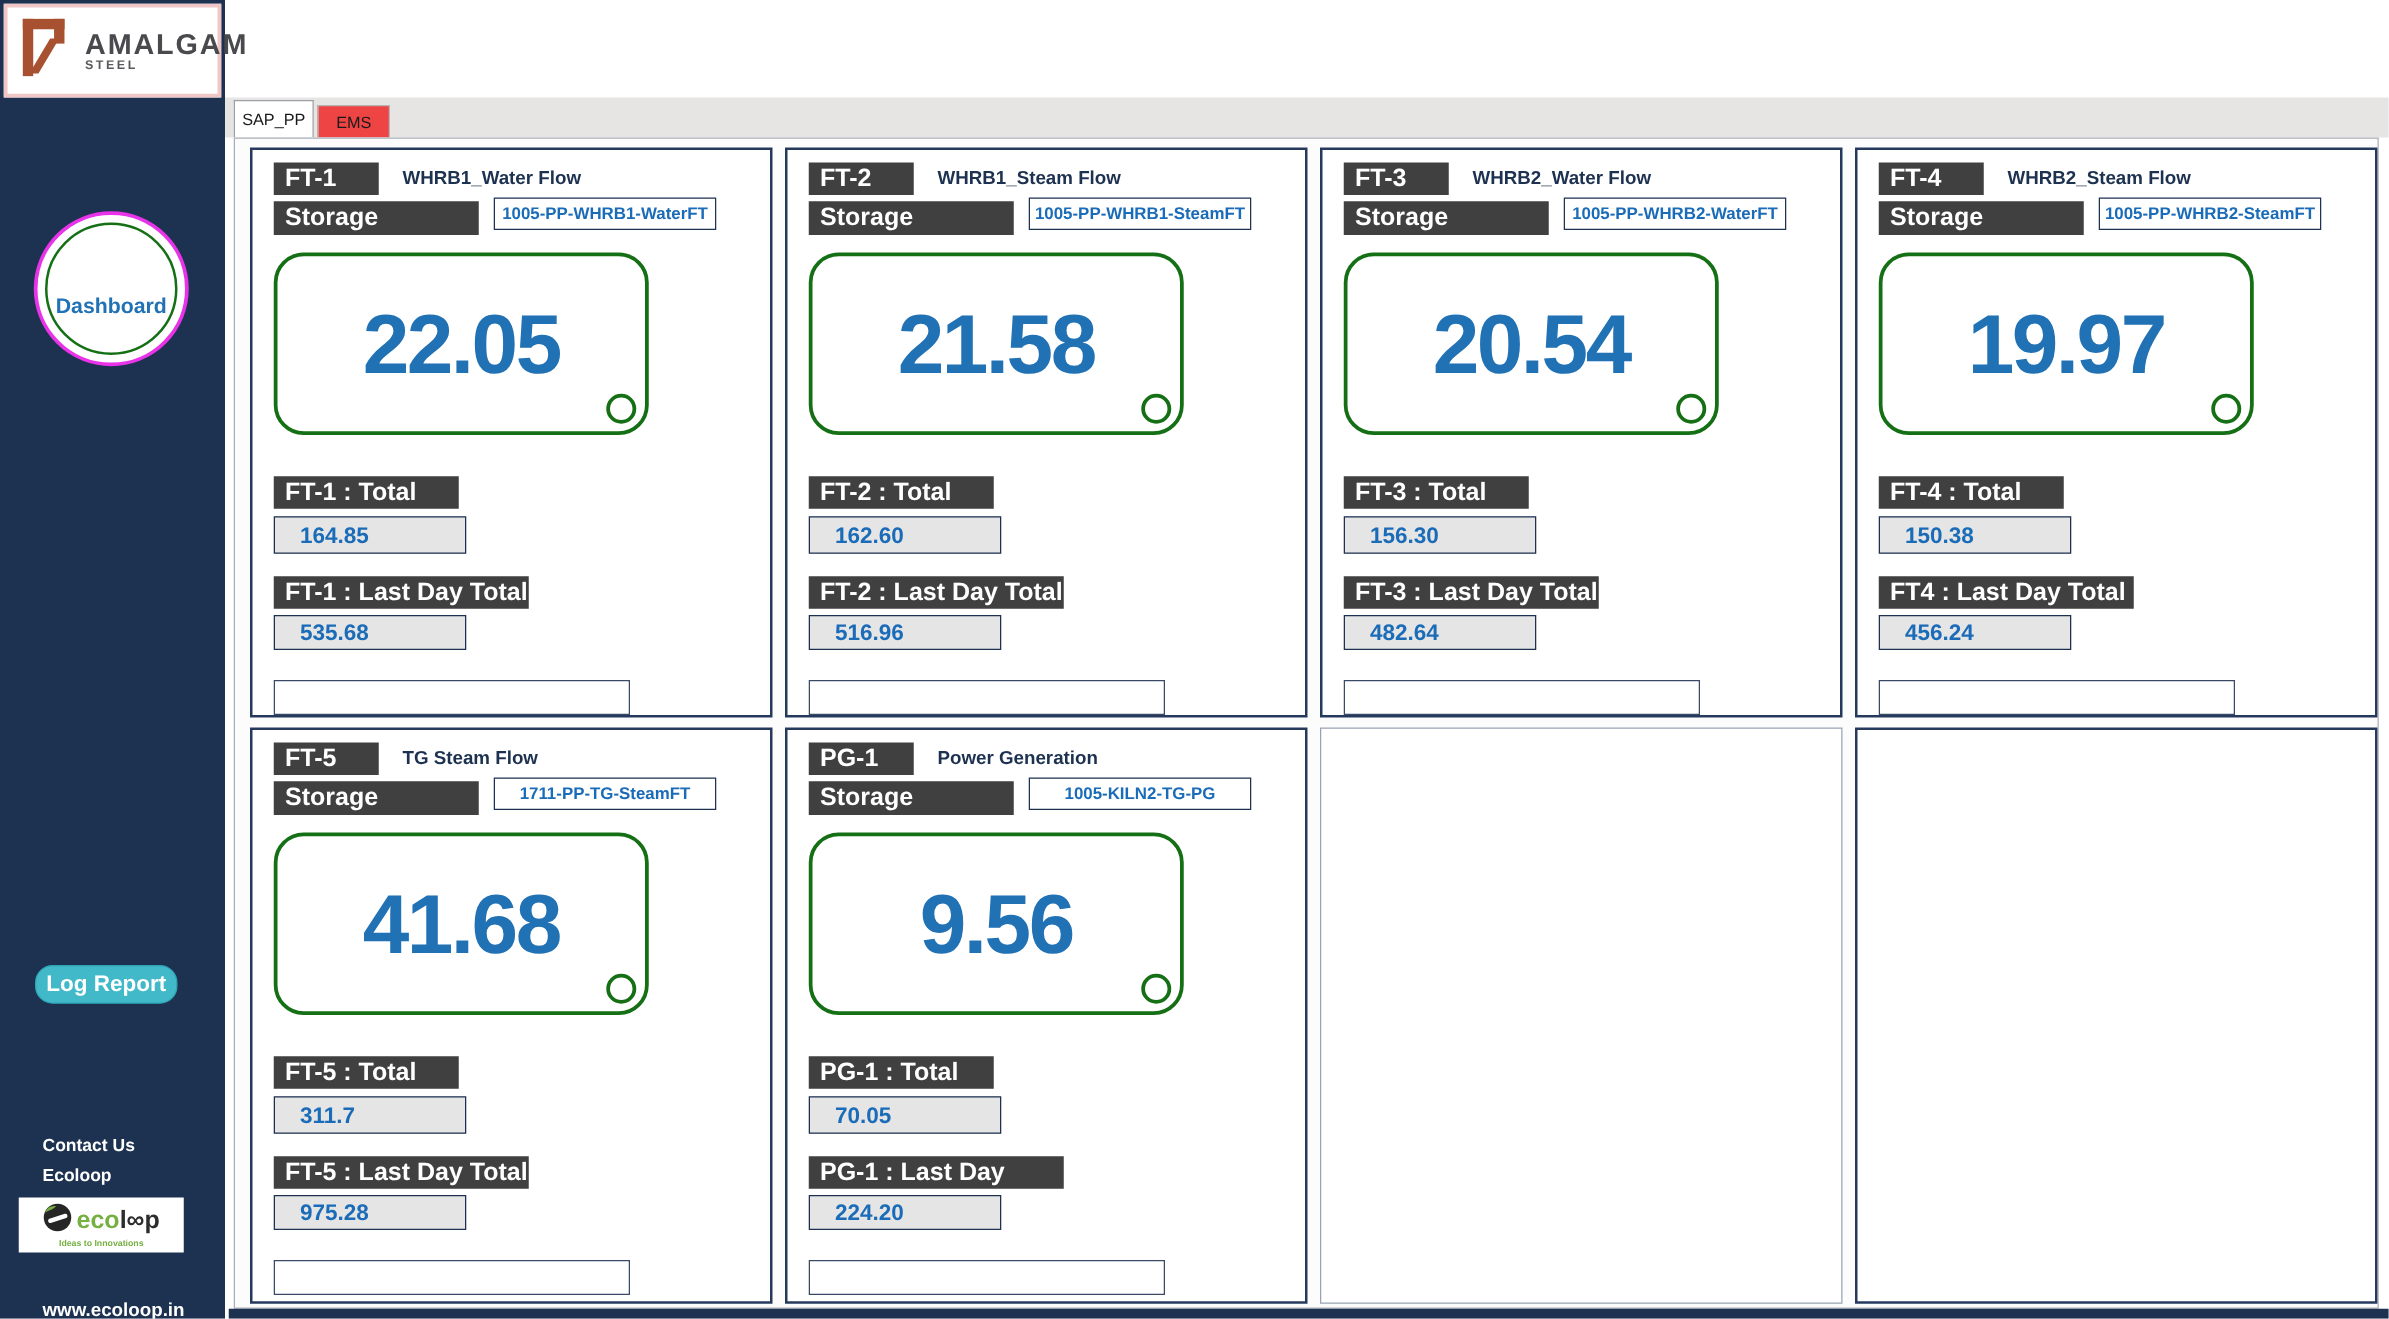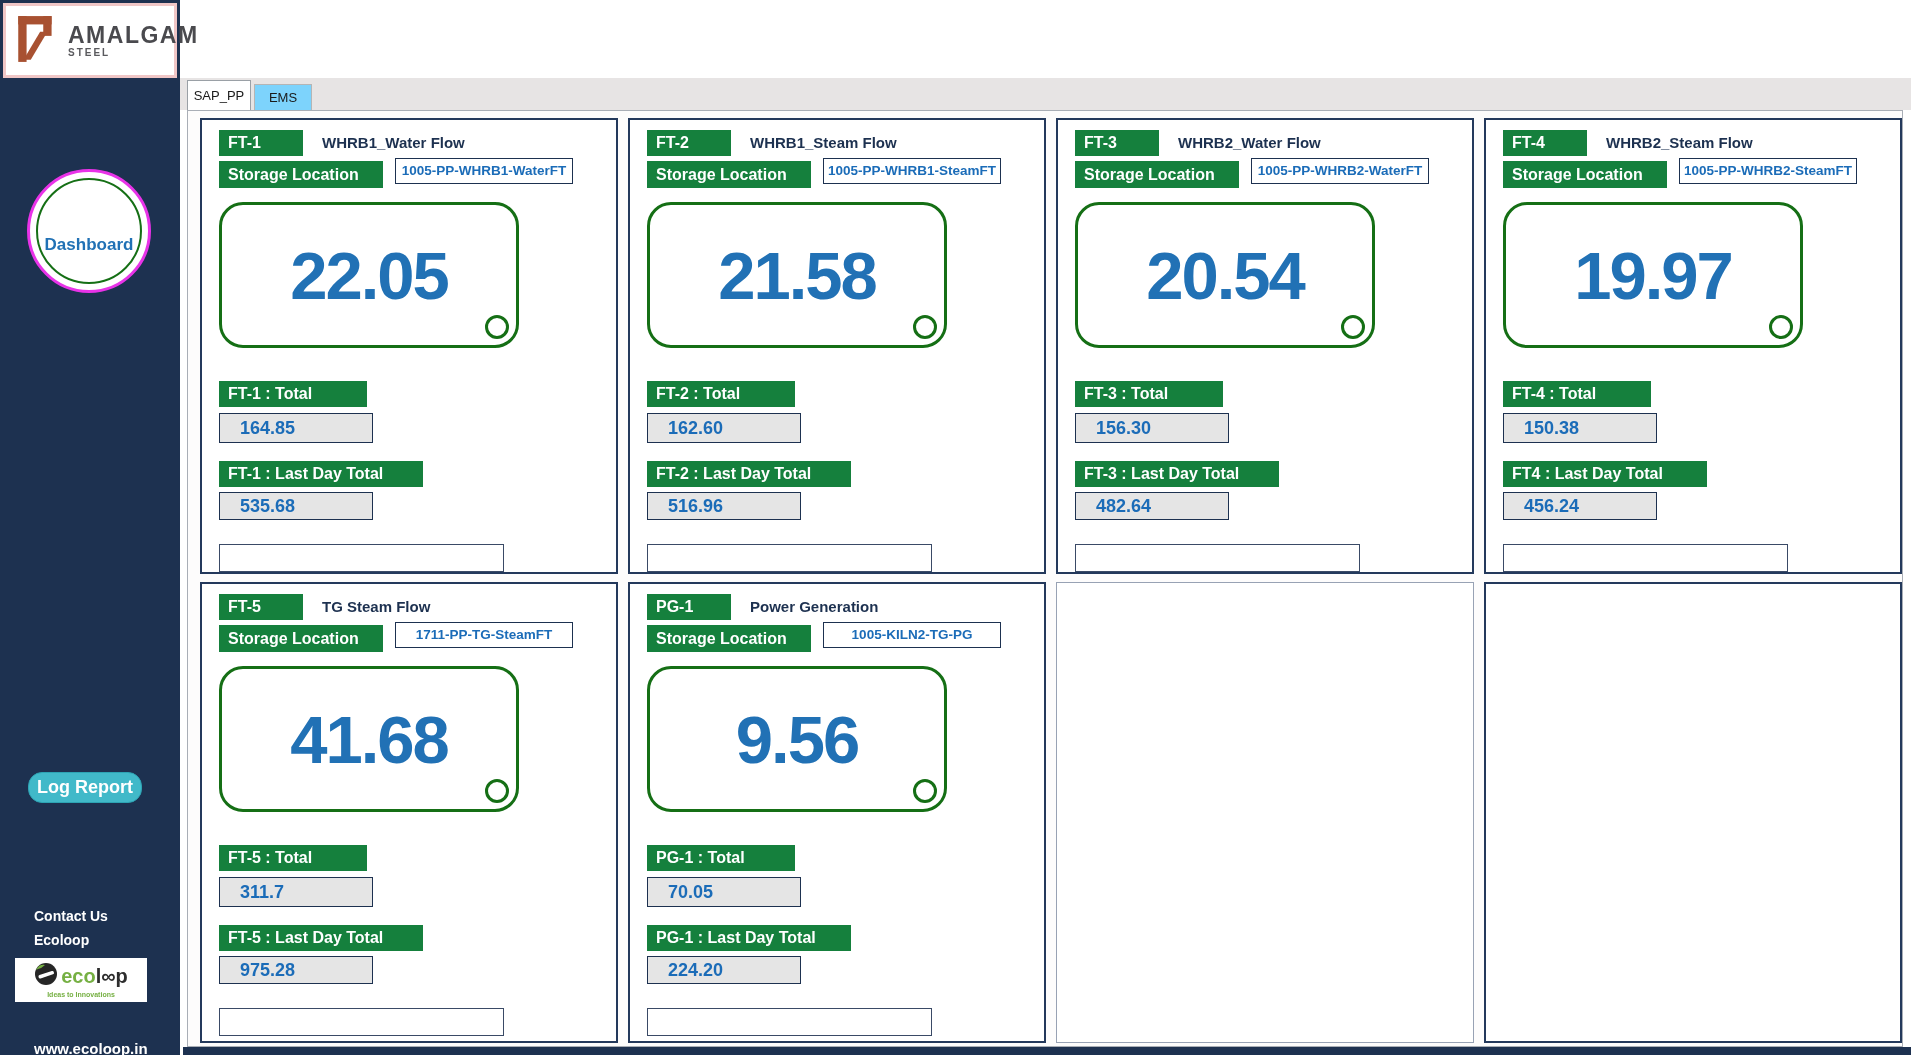--- a/index.html
+++ b/index.html
@@ -39,35 +39,35 @@
   .eco-word .g { color:#76b043; }
   .eco-word .d { color:#2d2d2d; }
   .eco-tag { font-size:7px; color:#76b043; font-weight:bold; margin-top:1px; }
   .website { top:1040px; font-size:15px; }
 
   
   .tabstrip { position:absolute; left:180px; top:78px; width:1731px; height:32px; background:#e7e4e4; }
   .tab { position:absolute; text-align:center; color:#1a1a1a; font-size:13px; cursor:pointer; }
   .tab-active { left:7px; top:2px; width:64px; height:30px; background:#fff;
                 border:1px solid #9aa0a6; border-bottom:none; line-height:30px; }
-  .tab-idle { left:74px; top:6px; width:58px; height:26px; background:#7dd3fc;
+  .tab-idle { left:74px; top:6px; width:58px; height:26px; background:#ef4444;
               border:1px solid #b5b5b5; border-bottom:none; line-height:26px; }
 
   
   .main { position:absolute; left:187px; top:110px; width:1716px; height:937px;
           background:#fdfcfc; border:1px solid #a9aeb6; }
   .bottom-strip { position:absolute; left:183px; top:1047px; width:1728px; height:8px; background:#1d3150; }
 
   .panel-grid { position:absolute; left:12px; top:7px; display:grid;
                 grid-template-columns:repeat(4,418px); grid-template-rows:456px 461px; gap:8px 10px; }
   .panel { position:relative; background:#fff; border:2px solid #24395c; }
   .panel.empty-light { border:1px solid #98a2b4; }
   .panel.empty-navy  { border:2px solid #24395c; }
 
-  .navy-label { position:absolute; background:#15803d; color:#fff; font-weight:bold; font-size:16px;
+  .navy-label { position:absolute; background:#404040; color:#fff; font-weight:bold; font-size:20px;
                 line-height:26px; height:26px; padding-left:9px; }
   .tag-box    { left:17px; top:10px; width:84px; }
   .stor-label { left:17px; top:41px; width:164px; height:27px; line-height:27px; }
   .tot-label  { left:17px; top:261px; width:148px; }
   .last-label { left:17px; top:341px; width:204px; }
 
   .panel-title { position:absolute; left:120px; top:10px; height:26px; line-height:26px;
                  color:#1d3150; font-weight:bold; font-size:15px; }
   .stor-value { position:absolute; left:193px; top:38px; width:178px; height:26px; background:#fff;
                 border:1px solid #1d3150; color:#1b6cb8; font-weight:bold; font-size:13.5px;

